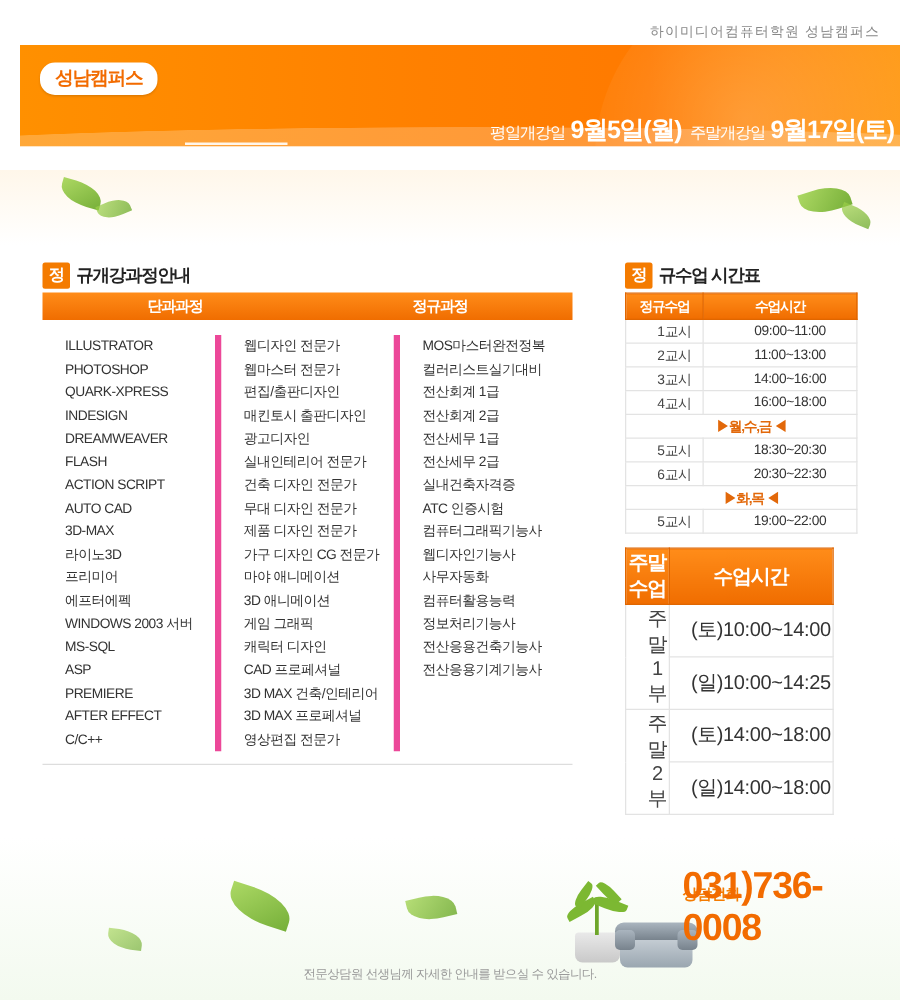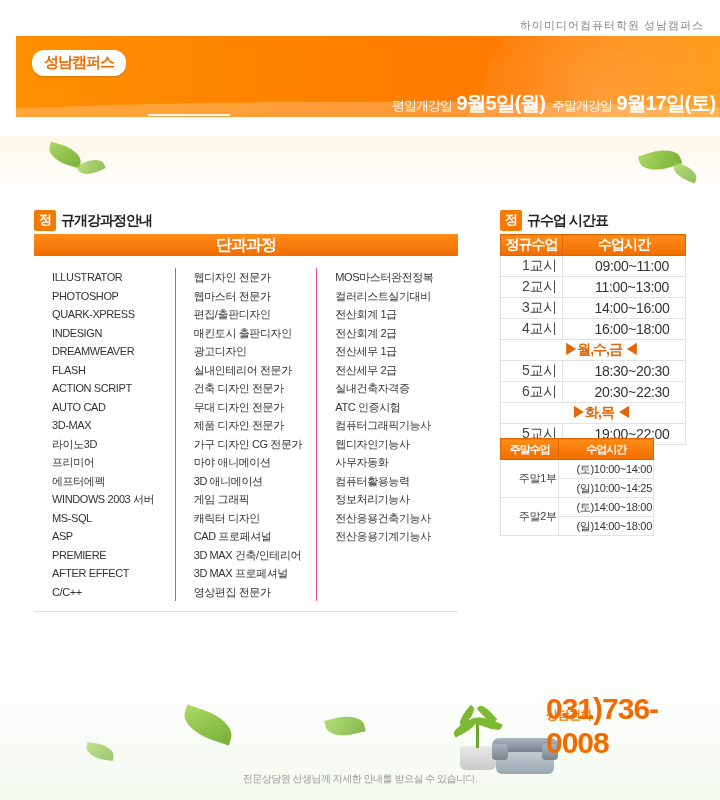--- a/index.html
+++ b/index.html
@@ -88,59 +88,59 @@
   .sec-head.left{ left:34px; top:210px; }
   .sec-head.right{ left:500px; top:210px; }
 
   
   .course-box{
     position:absolute; left:34px; top:234px; width:424px;
   }
   .course-head{
     display:flex; height:22px;
     background:linear-gradient(#ff8c19,#f06d00);
-    color:#fff; font-size:16px; font-weight:bold;
+    color:#fff; font-size:12px; font-weight:bold;
   }
   .course-head div{
     flex:1; display:flex; align-items:center; justify-content:center;
     letter-spacing:-1px;
   }
   .course-body{
     display:flex; border-bottom:1px solid #ddd;
     padding-top:12px; padding-bottom:10px;
   }
   .course-col{
     flex:1; padding:0 4px 0 18px;
   }
-  .course-col + .course-col{ border-left:1px solid #ec4899; }
+  .course-col + .course-col{ border-left:5px solid #ec4899; }
   .course-col li{
     list-style:none; font-size:11px; line-height:18.5px; color:#333;
     letter-spacing:-0.4px; white-space:nowrap;
   }
   .course-col ul{ margin:0; padding:0; }
 
   
   .tt{
     position:absolute; left:500px; top:234px; width:186px;
-    border-collapse:collapse; font-size:14px;
+    border-collapse:collapse; font-size:11px;
   }
   .tt th{
     background:linear-gradient(#ff8c19,#f06d00);
     color:#fff; font-weight:bold; height:21px; letter-spacing:-1px;
     border:1px solid #e06600;
   }
   .tt td{
     border:1px solid #e3e3e3; height:19px; text-align:center;
     color:#333; letter-spacing:-0.3px;padding-left:17px;
   }
   .tt td.lbl{ width:62px; color:#444; }
   .tt td.divider{
     color:#e2680a; font-weight:bold; letter-spacing:-1px;
   }
-  .tt-sub{ width:154px; border-collapse:collapse; font-size:11px; }
+  .tt-sub{ width:154px; border-collapse:collapse; font-size:16px; }
 
   
   .footer-bg{
     position:absolute; left:0; bottom:0; width:720px; height:130px;
     background:linear-gradient(#ffffff,#f3faef);
   }
   .plant{
     position:absolute; left:448px; bottom:30px; width:60px; height:70px;
   }
   .pot{
@@ -211,20 +211,21 @@
 <span class="leaf l4"></span>
 
 <div class="sec-head left">
   <span class="sec-badge">정</span>
   <span>규개강과정안내</span>
 </div>
 
 <div class="course-box">
   <div class="course-head">
     <div>단과과정</div>
+    <div>정규과정</div>
   </div>
   <div class="course-body">
     <div class="course-col">
       <ul>
         <li>ILLUSTRATOR</li>
         <li>PHOTOSHOP</li>
         <li>QUARK-XPRESS</li>
         <li>INDESIGN</li>
         <li>DREAMWEAVER</li>
         <li>FLASH</li>

